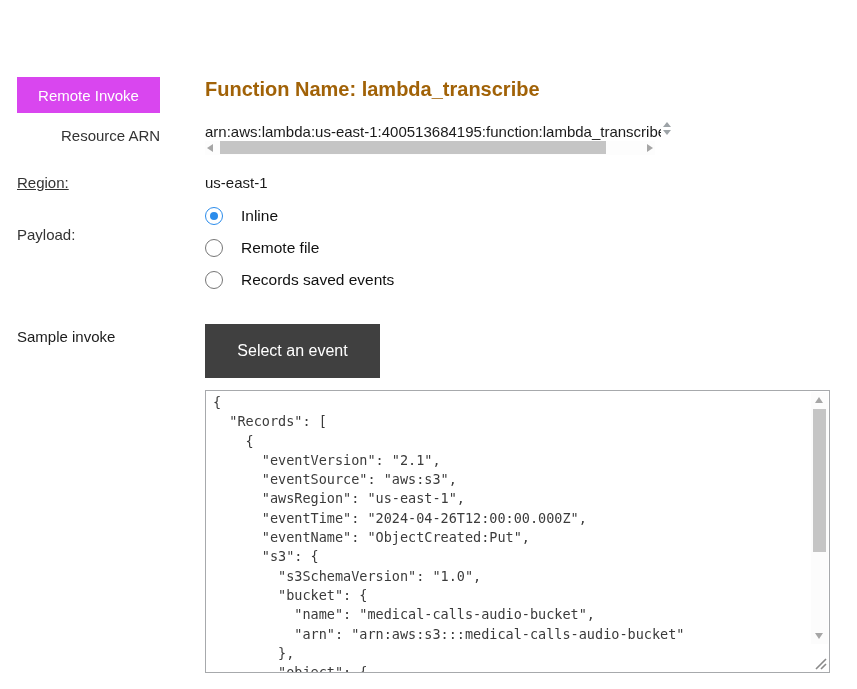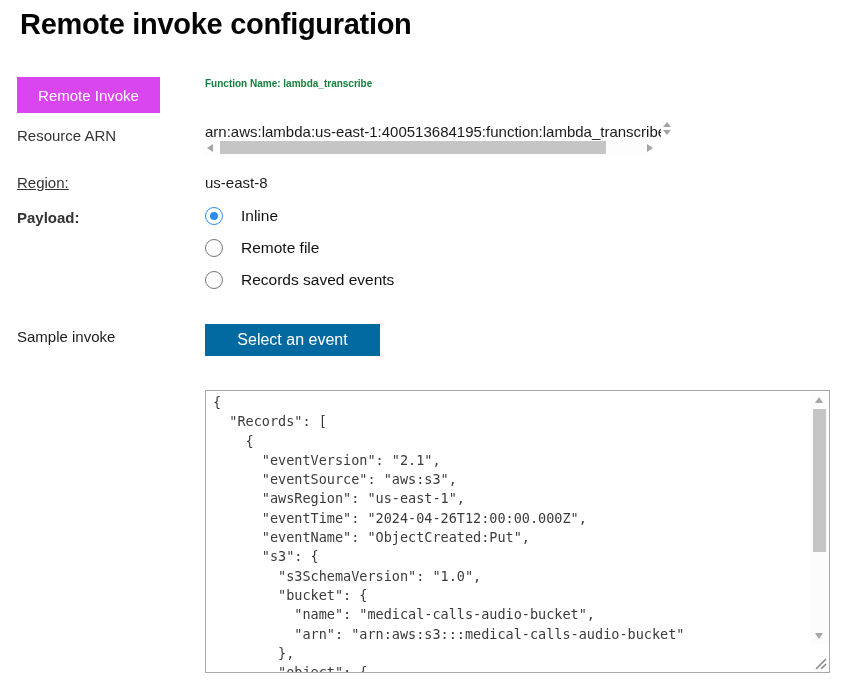--- a/index.html
+++ b/index.html
@@ -19,29 +19,29 @@
   }
   .btn-primary {
     position: absolute; left: 17px; top: 77px;
     width: 143px; height: 36px;
     background: #d946ef; color: #fff;
     border: none; font-family: inherit;
     font-size: 15px; cursor: pointer;
   }
   .fn-name {
     position: absolute; left: 205px; top: 78px;
-    font-size: 10px; font-weight: 600; color: #15803d; text-align: center;
+    font-size: 20px; font-weight: 600; color: #a16207; text-align: center;
   }
   .form-label {
     position: absolute; left: 17px;
     font-size: 15px; color: #333;
   }
-  .lbl-arn   { top: 127px; }
+  .lbl-arn   { top: 127px; margin-left: 44px; }
   .lbl-region{ top: 174px; text-decoration: underline; }
-  .lbl-payload{ top: 209px; font-weight: bold; }
+  .lbl-payload{ top: 226px; }
   .lbl-sample{ top: 328px; color:#1b1b1b; }
 
   .arn-value {
     position: absolute; left: 205px; top: 123px;
     width: 456px; height: 18px;
     overflow: hidden; white-space: nowrap;
     font-size: 15px; color: #1b1b1b;
   }
   .arn-spinner {
     position: absolute; left: 662px; top: 121px;
@@ -99,22 +99,22 @@
   .radio-row .radio-label {
     position: absolute; left: 36px; top: 0px;
     font-size: 15.5px; color: #111; white-space: nowrap;
   }
   .radio-1 { top: 207px; }
   .radio-2 { top: 239px; }
   .radio-3 { top: 271px; }
 
   .btn-secondary {
     position: absolute; left: 205px; top: 324px;
-    width: 175px; height: 32px;
-    background: #0369a1; color: #fff;
+    width: 175px; height: 54px;
+    background: #404040; color: #fff;
     border: none; font-family: inherit;
     font-size: 16px; cursor: pointer;
   }
 
   .editor {
     position: absolute; left: 205px; top: 390px;
     width: 625px; height: 283px;
     border: 1px solid #a7a9ac; background: #fff;
   }
   .editor pre {
@@ -145,21 +145,20 @@
   .resize-grip {
     position:absolute; right:2px; bottom:2px;
     width:14px; height:14px; cursor: nwse-resize;
   }
 </style>
 </head>
 <body>
 
 <div class="canvas">
 
-  <h1 class="page-title">Remote invoke configuration</h1>
 
   <button class="btn-primary">Remote Invoke</button>
 
   <div class="fn-name">Function Name: lambda_transcribe</div>
 
   <div class="form-label lbl-arn">Resource ARN</div>
 
   <div class="arn-value">arn:aws:lambda:us-east-1:400513684195:function:lambda_transcribe</div>
 
   <div class="arn-spinner">
@@ -167,21 +166,21 @@
     <span class="tri-down"></span>
   </div>
 
   <div class="hscrollbar">
     <span class="arrow-left"></span>
     <span class="h-thumb"></span>
     <span class="arrow-right"></span>
   </div>
 
   <div class="form-label lbl-region">Region:</div>
-  <div class="plain-value val-region">us-east-8</div>
+  <div class="plain-value val-region">us-east-1</div>
 
   <div class="form-label lbl-payload">Payload:</div>
 
   <div class="radio-row radio-1 selected">
     <span class="circle"></span>
     <span class="radio-label">Inline</span>
   </div>
   <div class="radio-row radio-2">
     <span class="circle"></span>
     <span class="radio-label">Remote file</span>

